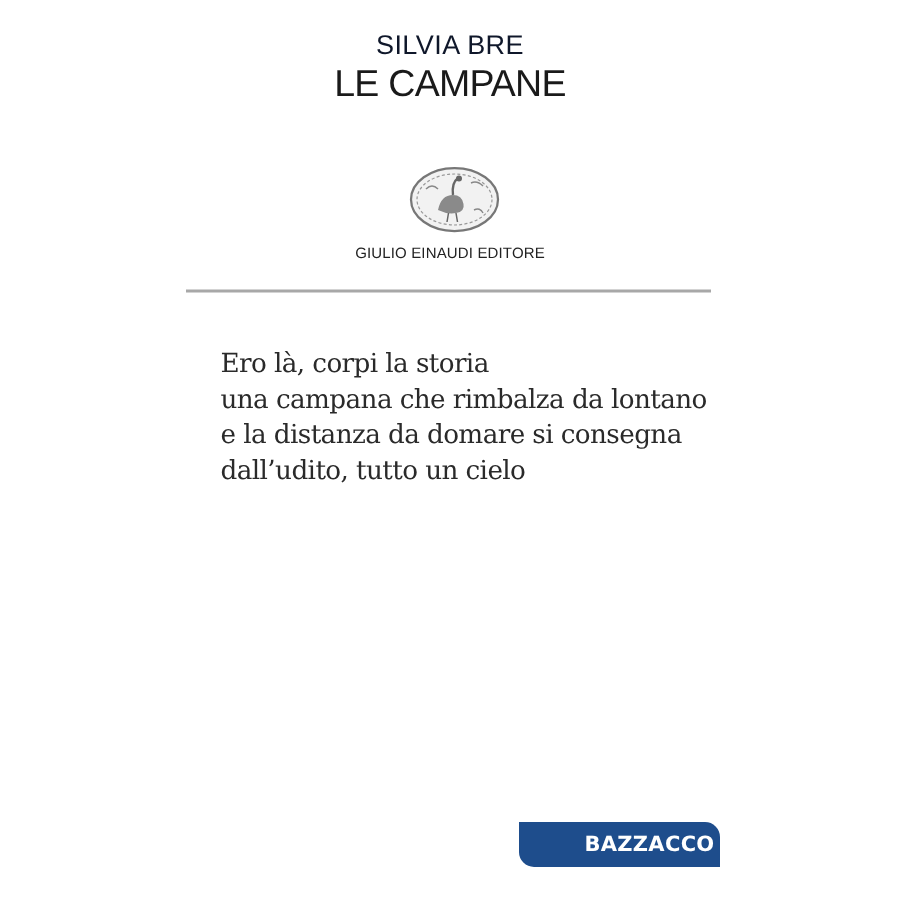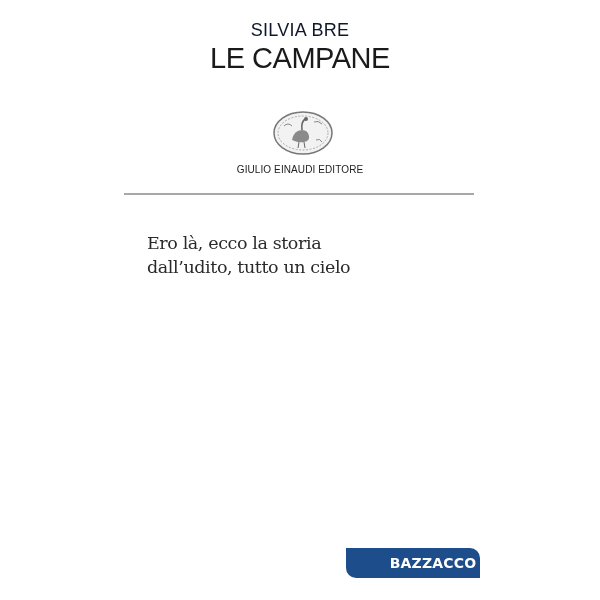--- a/index.html
+++ b/index.html
@@ -1,20 +1,20 @@
 <!DOCTYPE html>
 <html><head>
 <meta charset="utf-8">
 <style>
   html, body { margin:0; padding:0; }
   body { width:600px; height:600px; background:#ffffff; position:relative; overflow:hidden; }
   .author { position:absolute; top:20px; left:0; width:600px; text-align:center;
     font-family:"Liberation Sans", sans-serif; font-size:18px; color:#0f172a; letter-spacing:0.3px; }
   .title { position:absolute; top:42px; left:0; width:600px; text-align:center;
-    font-family:"Liberation Sans", sans-serif; font-size:29px; color:#1a1a1a; letter-spacing:-0.5px; }
+    font-family:"Liberation Sans", sans-serif; font-size:25px; color:#1a1a1a; letter-spacing:-0.5px; }
   .emblem { position:absolute; left:272px; top:110px; width:62px; height:46px; }
   .publisher { position:absolute; top:164px; left:0; width:600px; text-align:center;
     font-family:"Liberation Sans", sans-serif; font-size:10px; color:#222; letter-spacing:0.1px; }
   .rule { position:absolute; left:124px; top:193px; width:350px; height:2px; background:#a8a8a8; }
   .poem { position:absolute; left:147px; top:232px; width:330px;
     font-family:"DejaVu Serif", serif; font-size:17.5px; line-height:23.5px; color:#2a2a2a; letter-spacing:-0.4px; }
   .poem div { white-space:nowrap; }
   .badge { position:absolute; left:346px; top:548px; width:94px; height:30px; background:#1e4d8c;
     border-radius:0 10px 0 10px; color:#fff; font-family:"DejaVu Sans", sans-serif; font-weight:bold;
     font-size:14px; display:flex; align-items:center; justify-content:center; letter-spacing:0.2px;padding-left:40px; }
@@ -35,18 +35,20 @@
       <circle cx="34" cy="9" r="2" fill="#666"></circle>
       <path d="M27 32 L26 38 M32 32 L33 38" stroke="#666" stroke-width="1"></path>
       <path d="M12 16 Q16 12 20 16 M42 12 Q46 10 50 14 M44 30 Q48 28 50 32" stroke="#888" stroke-width="1" fill="none"></path>
     </svg>
   </div>
 
   <div class="publisher">GIULIO EINAUDI EDITORE</div>
   <div class="rule"></div>
 
   <div class="poem">
-    <div>Ero là, ecco la storia</div>
+    <div>Ero là, corpi la storia</div>
+    <div>una campana che rimbalza da lontano</div>
+    <div>e la distanza da domare si consegna</div>
     <div>dall’udito, tutto un cielo</div>
   </div>
 
   <div class="badge">BAZZACCO</div>
 </div>
 
 </body></html>

